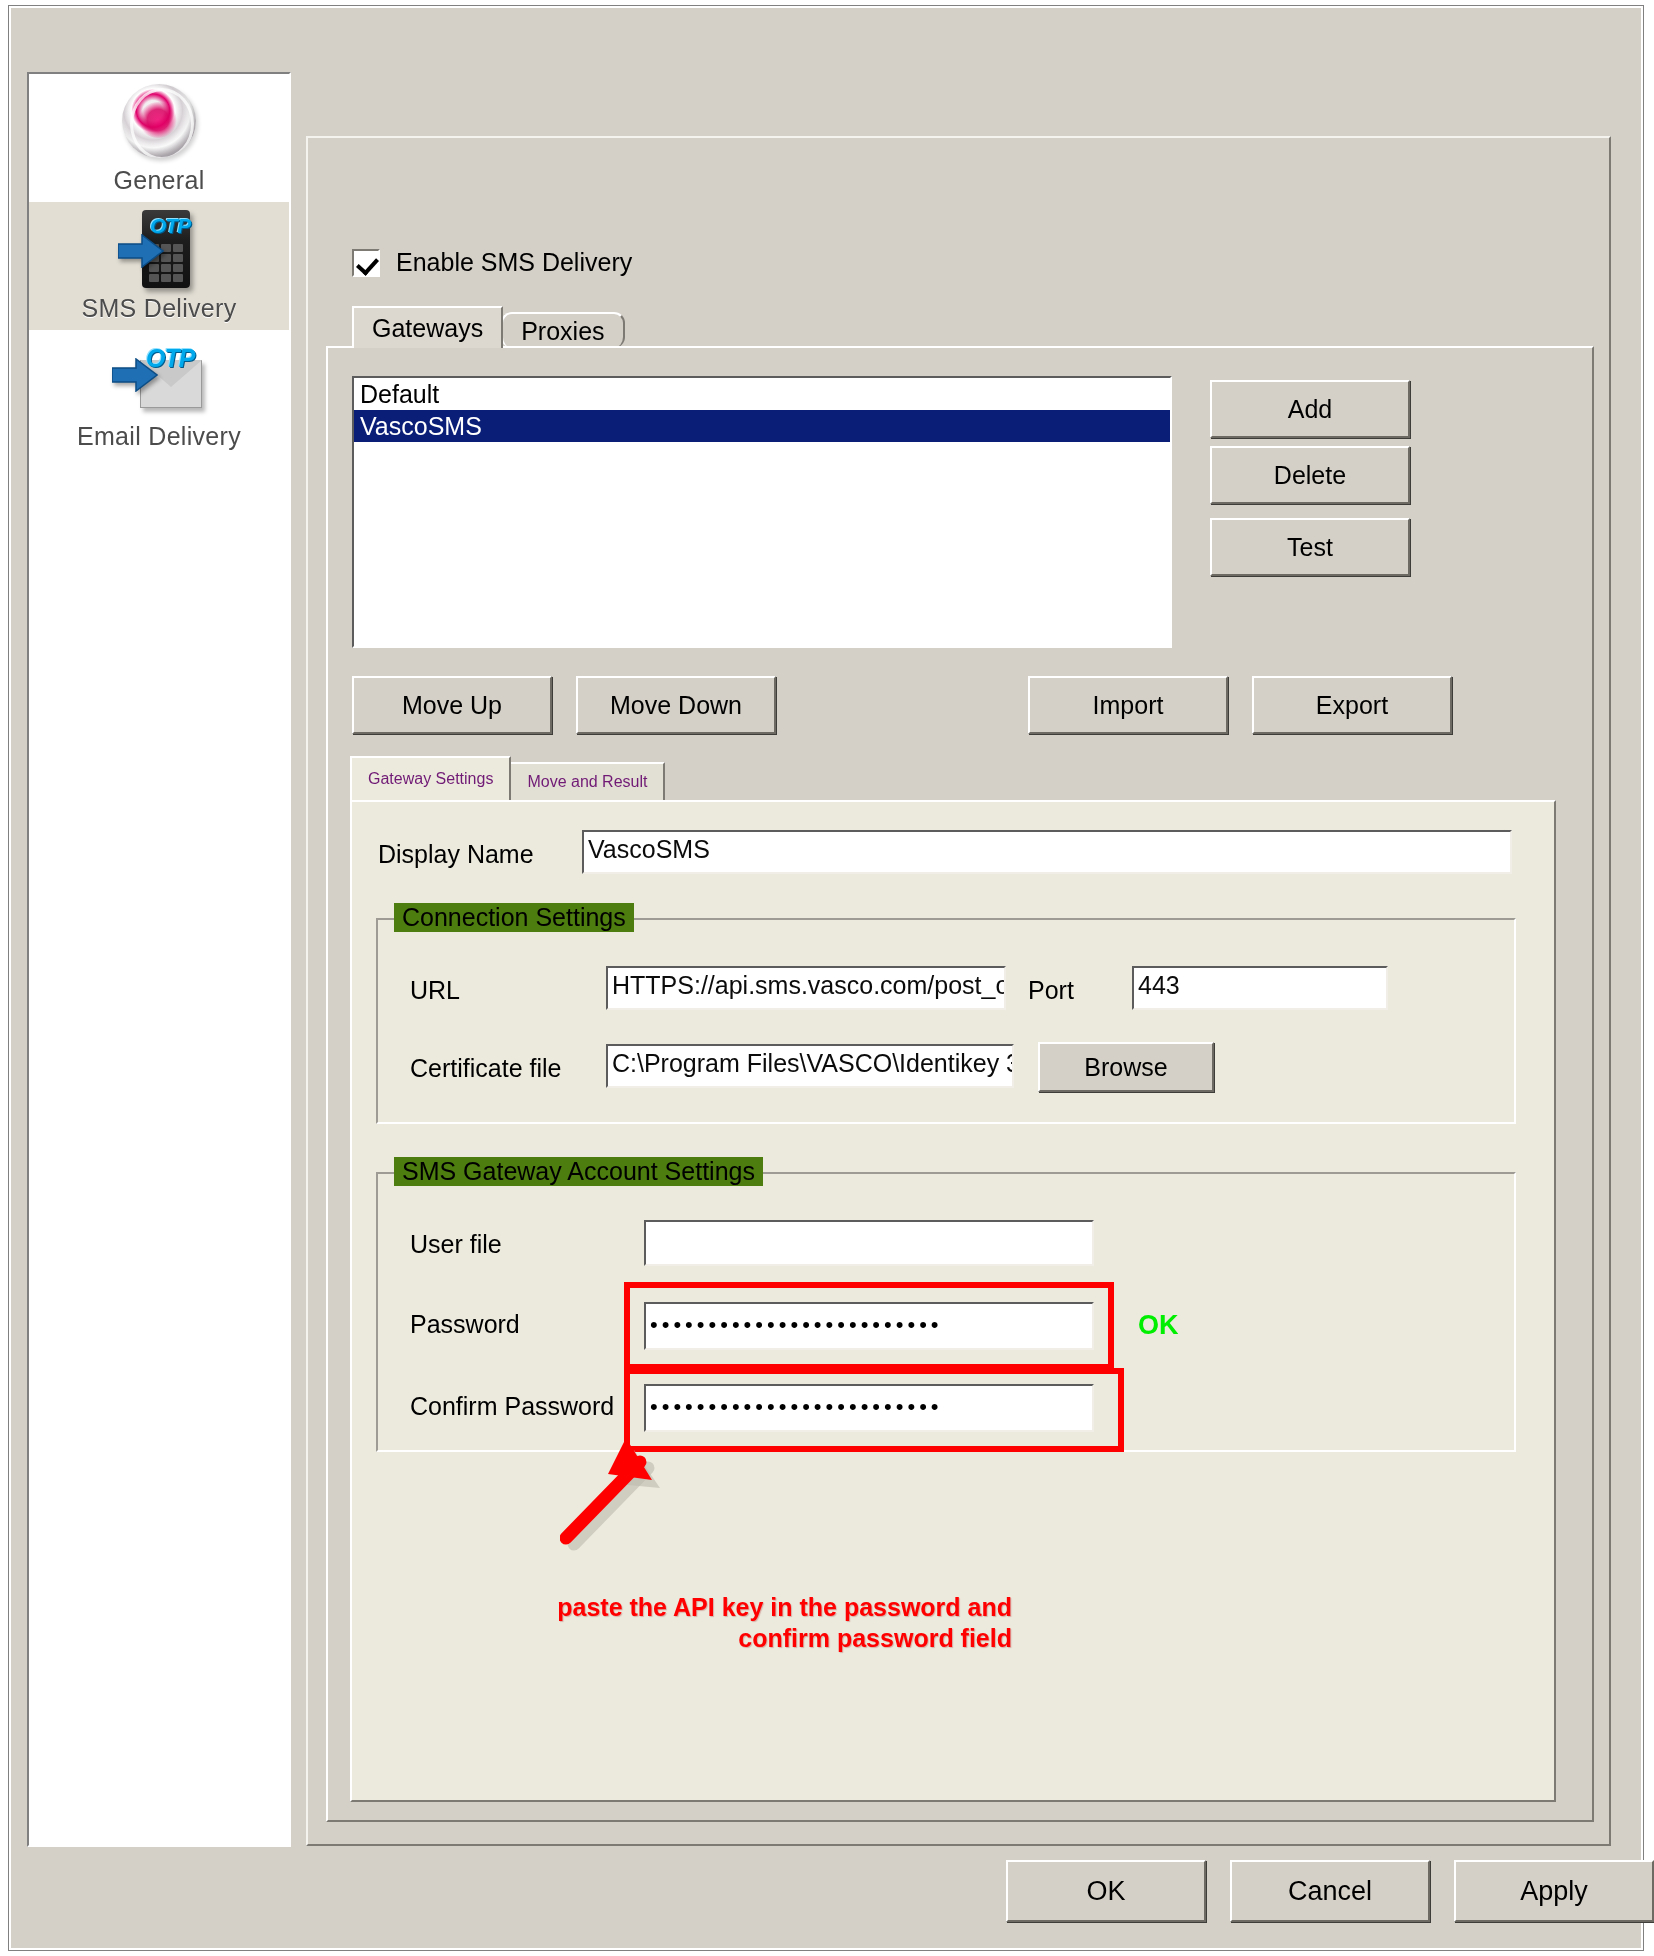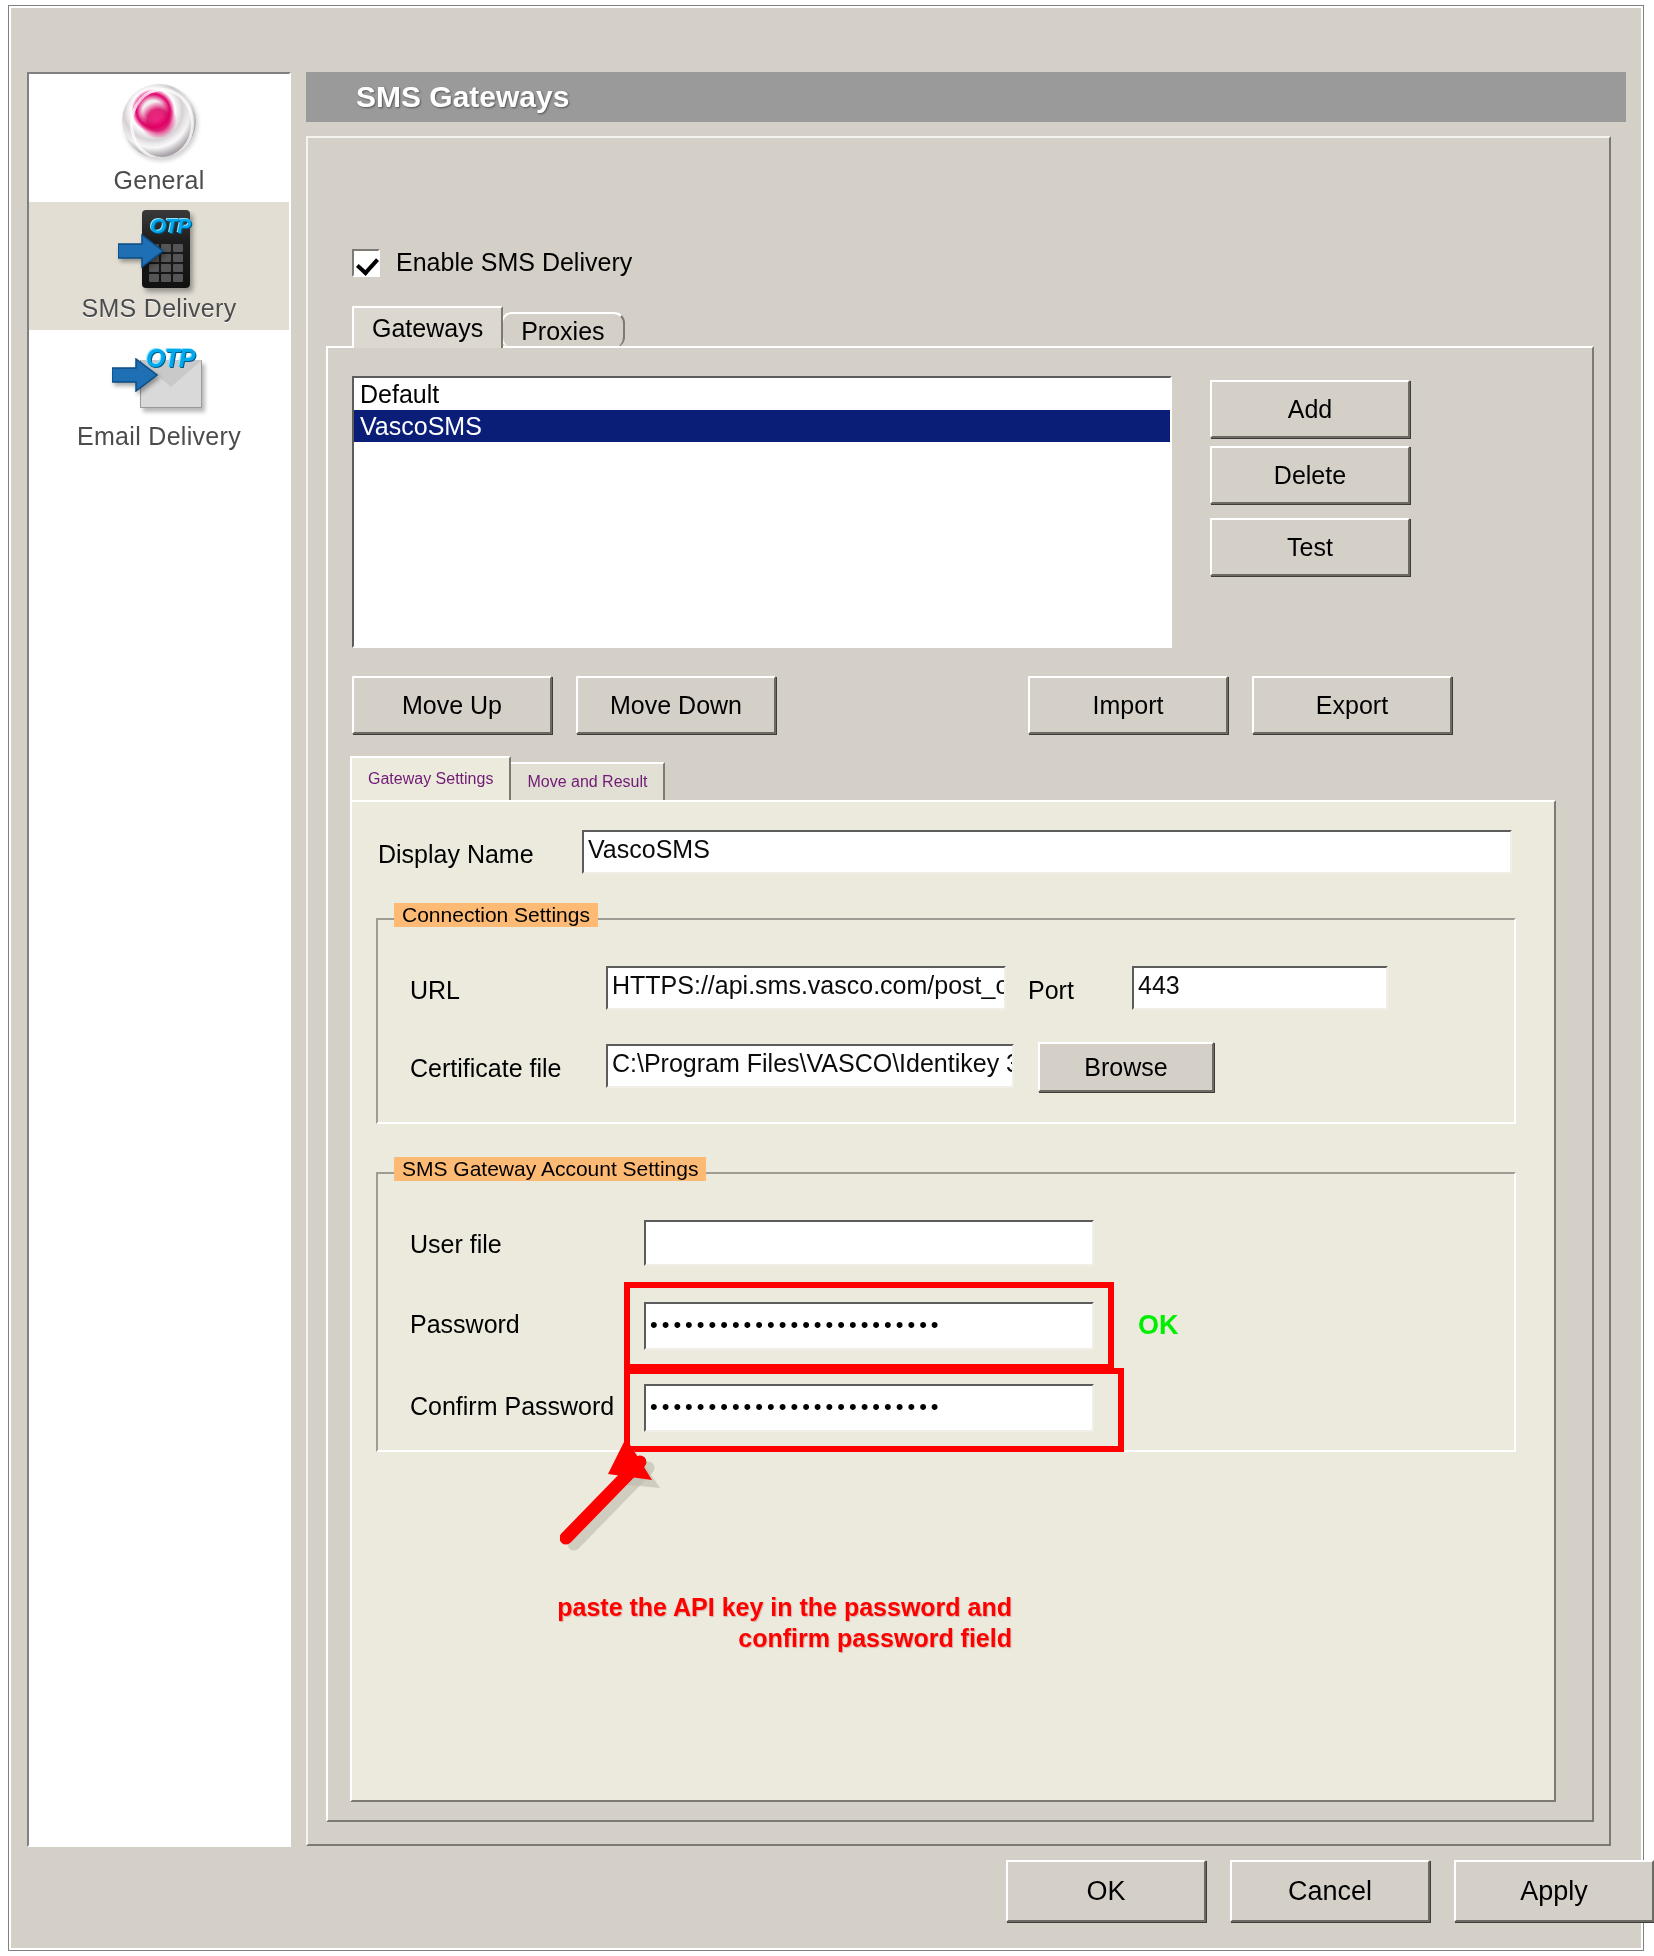--- a/index.html
+++ b/index.html
@@ -219,22 +219,22 @@
     font-size:25px;color:#0b0b0b;
     padding:2px 4px;line-height:1.25;
     white-space:nowrap;overflow:hidden;
   }
   .group{
     position:absolute;border:2px solid;
     border-color:#9e9b94 #ffffff #ffffff #9e9b94;
     box-sizing:border-box;
   }
   .group-title{
-    position:absolute;top:-17px;left:16px;background:#fdba74;padding:0 8px;
-    font-size:21px;color:#000;white-space:nowrap;
+    position:absolute;top:-17px;left:16px;background:#4d7c0f;padding:0 8px;
+    font-size:25px;color:#000;white-space:nowrap;
   }
   .pwd{letter-spacing:4px;font-size:22px;color:#000;}
 
   .redbox{position:absolute;border:6px solid #ff0000;box-sizing:border-box;}
   .okmark{position:absolute;font-size:27px;font-weight:bold;color:#00ee00;}
   .annot{
     position:absolute;color:#ff0000;font-size:25px;font-weight:bold;
     text-align:right;line-height:1.25;text-shadow:1px 1px 1px rgba(150,0,0,.25);
   }
 
@@ -299,23 +299,20 @@
           <path d="M0 10 L24 10 L24 1 L45 17 L24 33 L24 24 L0 24 Z" fill="#1f6fb5" stroke="#0d4d85" stroke-width="1.5"></path>
         </svg>
         <div class="otp-txt" style="left:30px;top:8px;font-size:25px;">OTP</div>
       </div>
       <div class="side-label">Email Delivery</div>
     </div>
   </div>
 
   <div class="content">
 
-    <div class="page-head">
-      <span>SMS Gateways</span>
-    </div>
 
     <div class="panel">
 
       <div class="chk-row">
         <div class="chk"></div>
         <div class="chk-lbl">Enable SMS Delivery</div>
       </div>
 
       <div class="tabstrip">
         <div class="tab active">Gateways</div>

